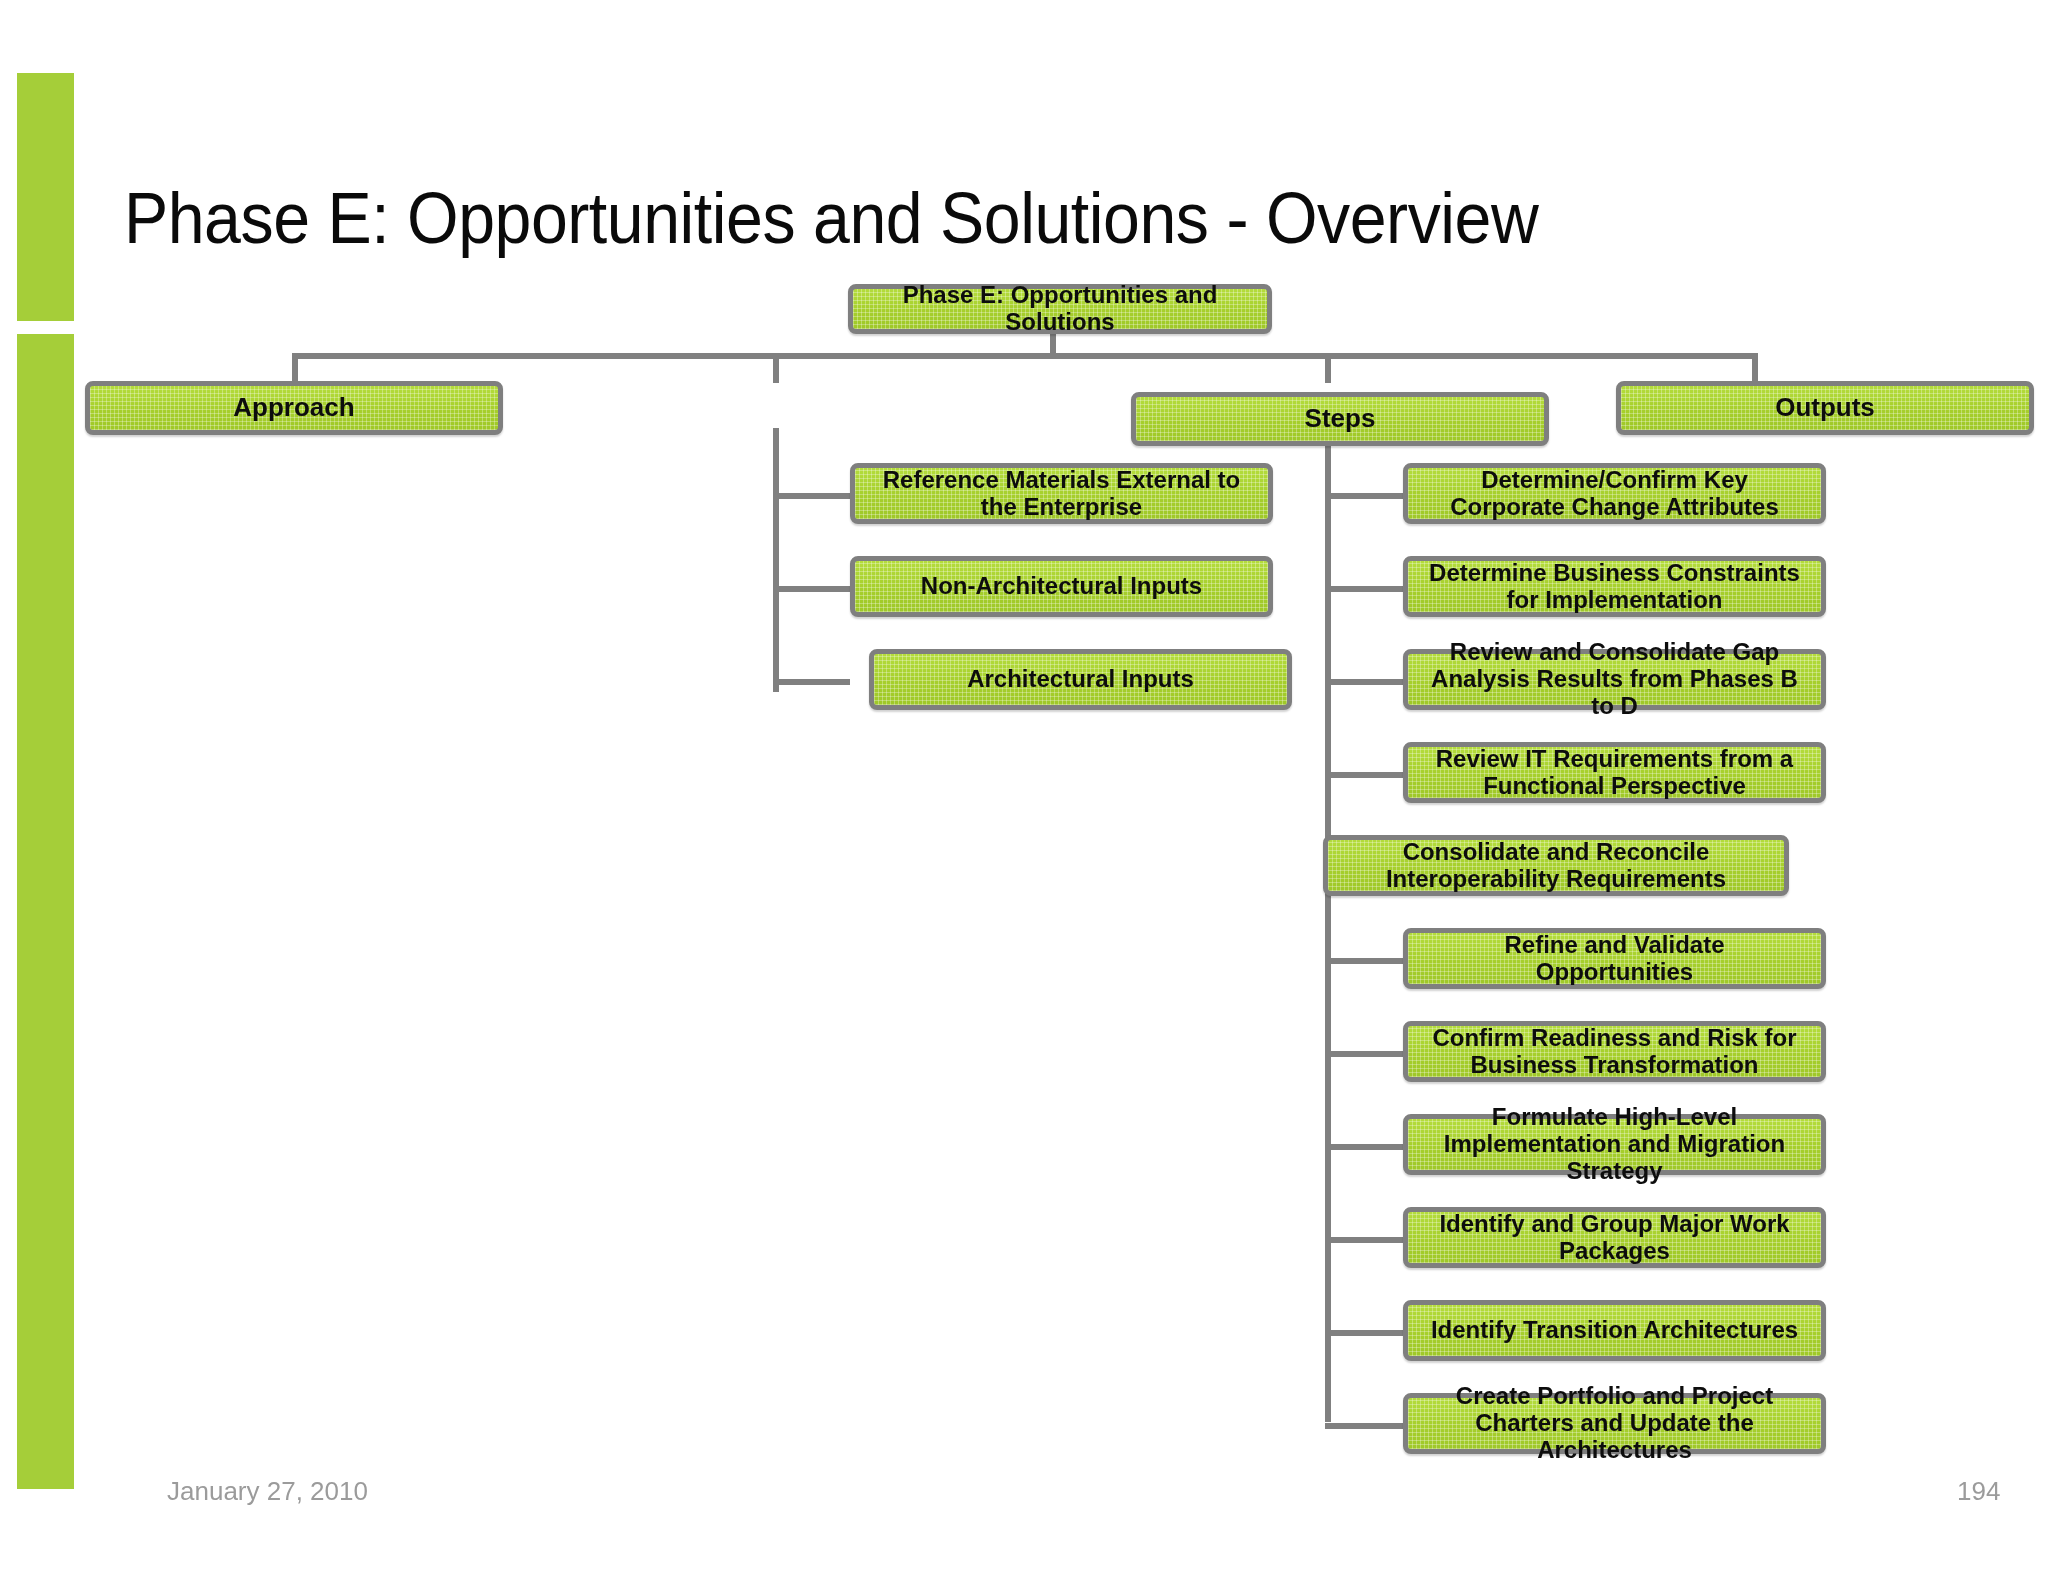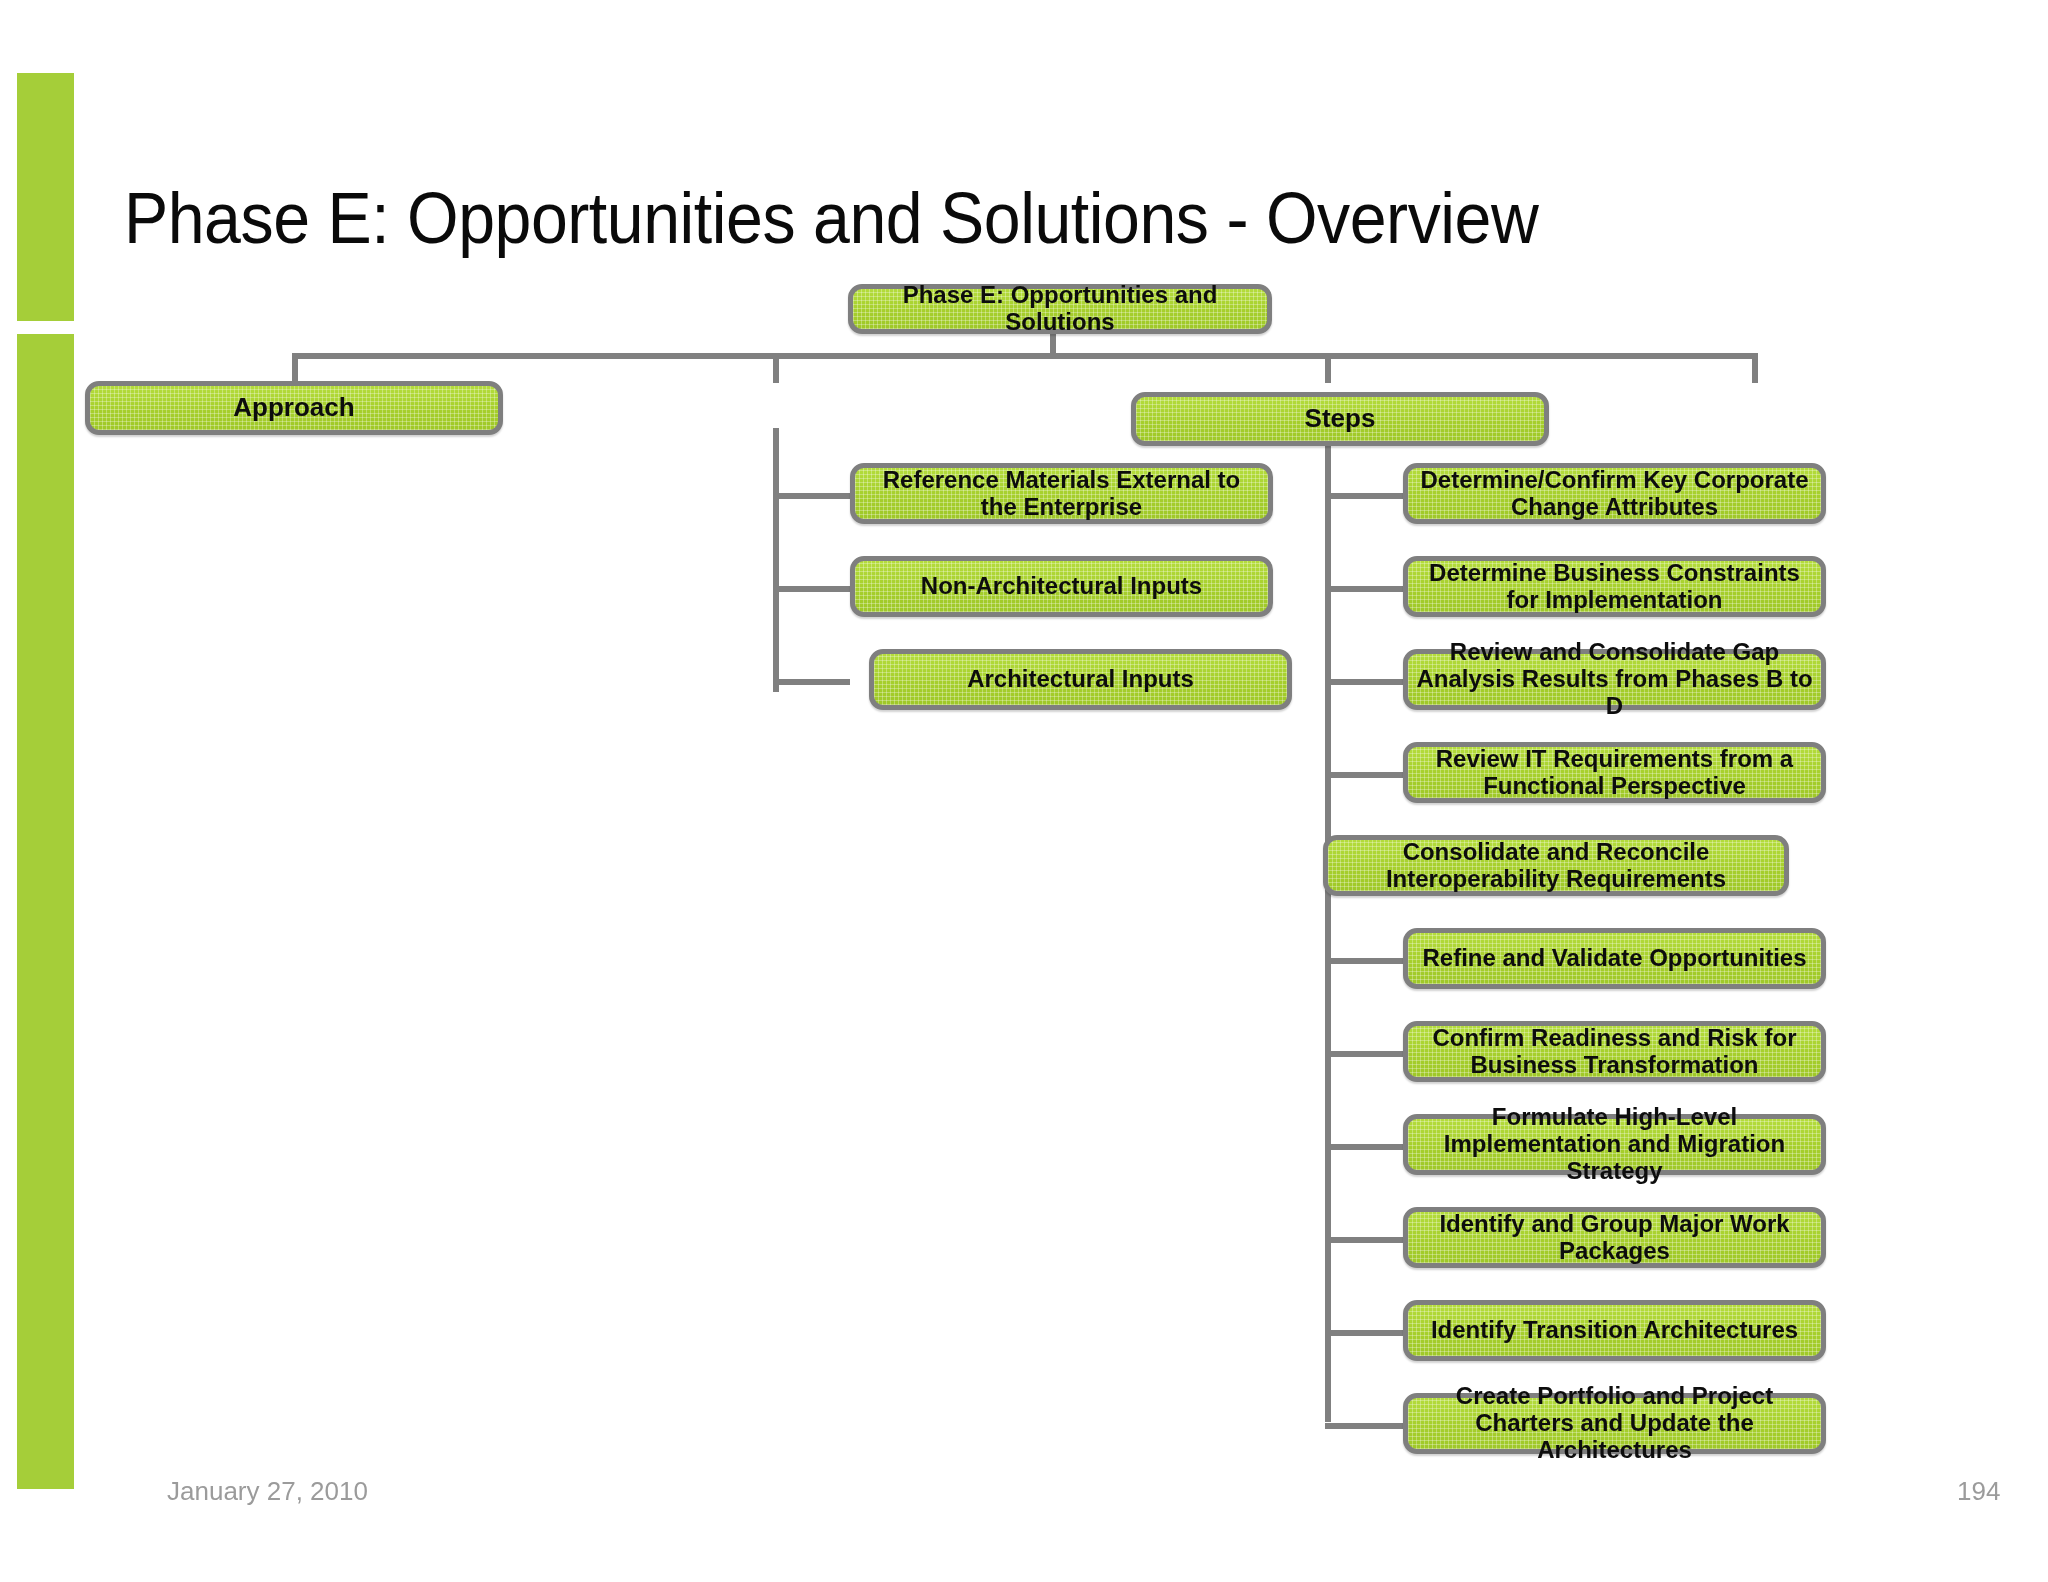--- a/index.html
+++ b/index.html
@@ -48,35 +48,35 @@
     background: #808080;
   }
   .line.h { height: 6px; }
   .line.v { width: 6px; }
 
   
   .node {
     position: absolute;
     box-sizing: border-box;
     border: 5px solid #7F7F7F;
-    border-radius: 14px;
+    border-radius: 8px;
     background-color: #A8D030;
     background-image:
       repeating-linear-gradient(0deg,  rgba(255,255,255,0.30) 0 1px, rgba(255,255,255,0) 1px 4px),
       repeating-linear-gradient(90deg, rgba(255,255,255,0.30) 0 1px, rgba(255,255,255,0) 1px 4px),
       linear-gradient(180deg, #B4DC3C 0%, #A6CF2C 55%, #9FC828 100%);
     box-shadow: 0 2px 2px rgba(0,0,0,0.18);
     display: flex;
     align-items: center;
     justify-content: center;
     text-align: center;
     color: #0d0d0d;
     font-weight: bold;
     line-height: 1.12;
-    padding: 0 7px;
+    padding: 0 20px;
   }
   .node .label {
     display: block;
     width: 100%;
   }
 
   
   .node.root   { font-size: 24px; }
   .node.lvl1   { font-size: 26px; }
   .node.lvl2   { font-size: 24px; }
@@ -135,20 +135,23 @@
   <div class="node root" style="left:848px; top:284px; width:424px; height:50px;">
     <span class="label">Phase E: Opportunities and Solutions</span>
   </div>
 
   <div class="node lvl1" style="left:85px; top:381px; width:418px; height:54px;">
     <span class="label">Approach</span>
   </div>
   <div class="node lvl1" style="left:1131px; top:392px; width:418px; height:54px;">
     <span class="label">Steps</span>
   </div>
+  <div class="node lvl1" style="left:1616px; top:381px; width:418px; height:54px;">
+    <span class="label">Outputs</span>
+  </div>
 
   <div class="node lvl2" style="left:850px; top:463px; width:423px; height:61px;">
     <span class="label">Reference Materials External to the Enterprise</span>
   </div>
   <div class="node lvl2" style="left:850px; top:556px; width:423px; height:61px;">
     <span class="label">Non-Architectural Inputs</span>
   </div>
   <div class="node lvl2" style="left:850px; top:649px; width:423px; height:61px;margin-left:19px;">
     <span class="label">Architectural Inputs</span>
   </div>

